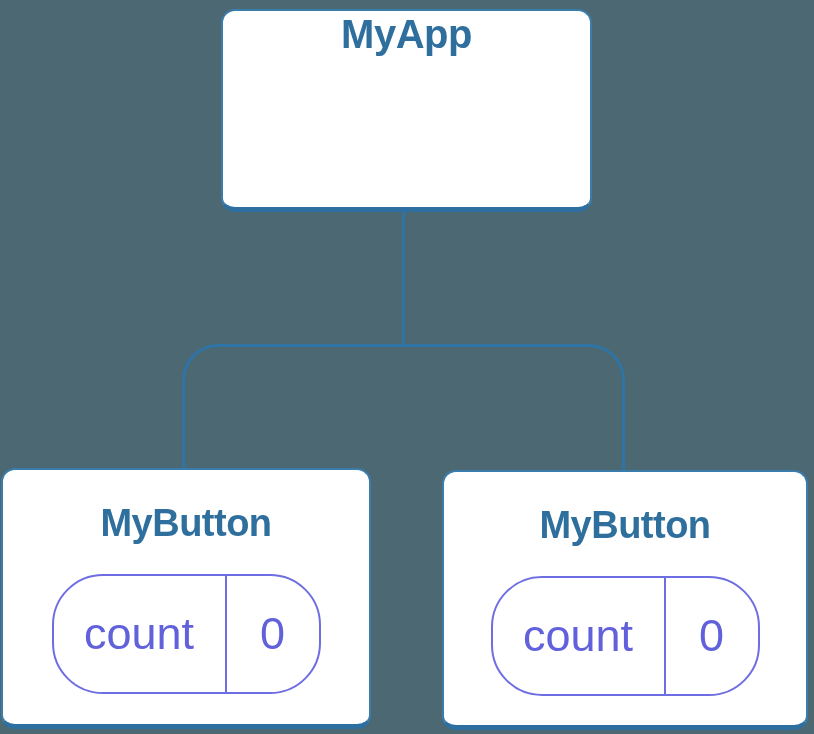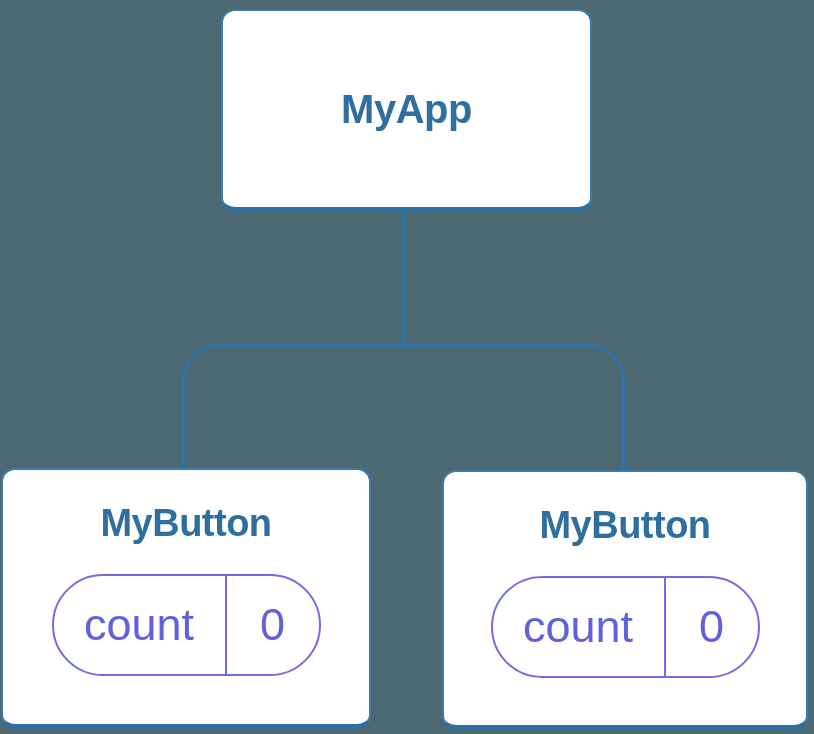--- a/index.html
+++ b/index.html
@@ -46,21 +46,20 @@
     border-radius: 14px;
     box-sizing: border-box;
     z-index: 2;
   }
   .node-root {
     left: 221px;
     top: 9px;
     width: 371px;
     height: 203px;
     display: flex;
-    align-items: center;
     justify-content: center;
   }
   .node-child {
     width: 370px;
     height: 261px;
     display: flex;
     flex-direction: column;
     align-items: center;
     padding-top: 32px;
     row-gap: 28px;
@@ -76,21 +75,21 @@
     line-height: 1.15;
     white-space: nowrap;
   }
   .node-child .node-label {
     font-size: 38px;
   }
 
   
   .state-pill {
     width: 269px;
-    height: 102px;
+    height: 120px;
     box-sizing: border-box;
     border: 2px solid #6E6EE2;
     border-radius: 51px;
     display: grid;
     grid-template-columns: 173px 1fr;
     background: #ffffff;
     overflow: hidden;
   }
   .state-cell {
     display: flex;

